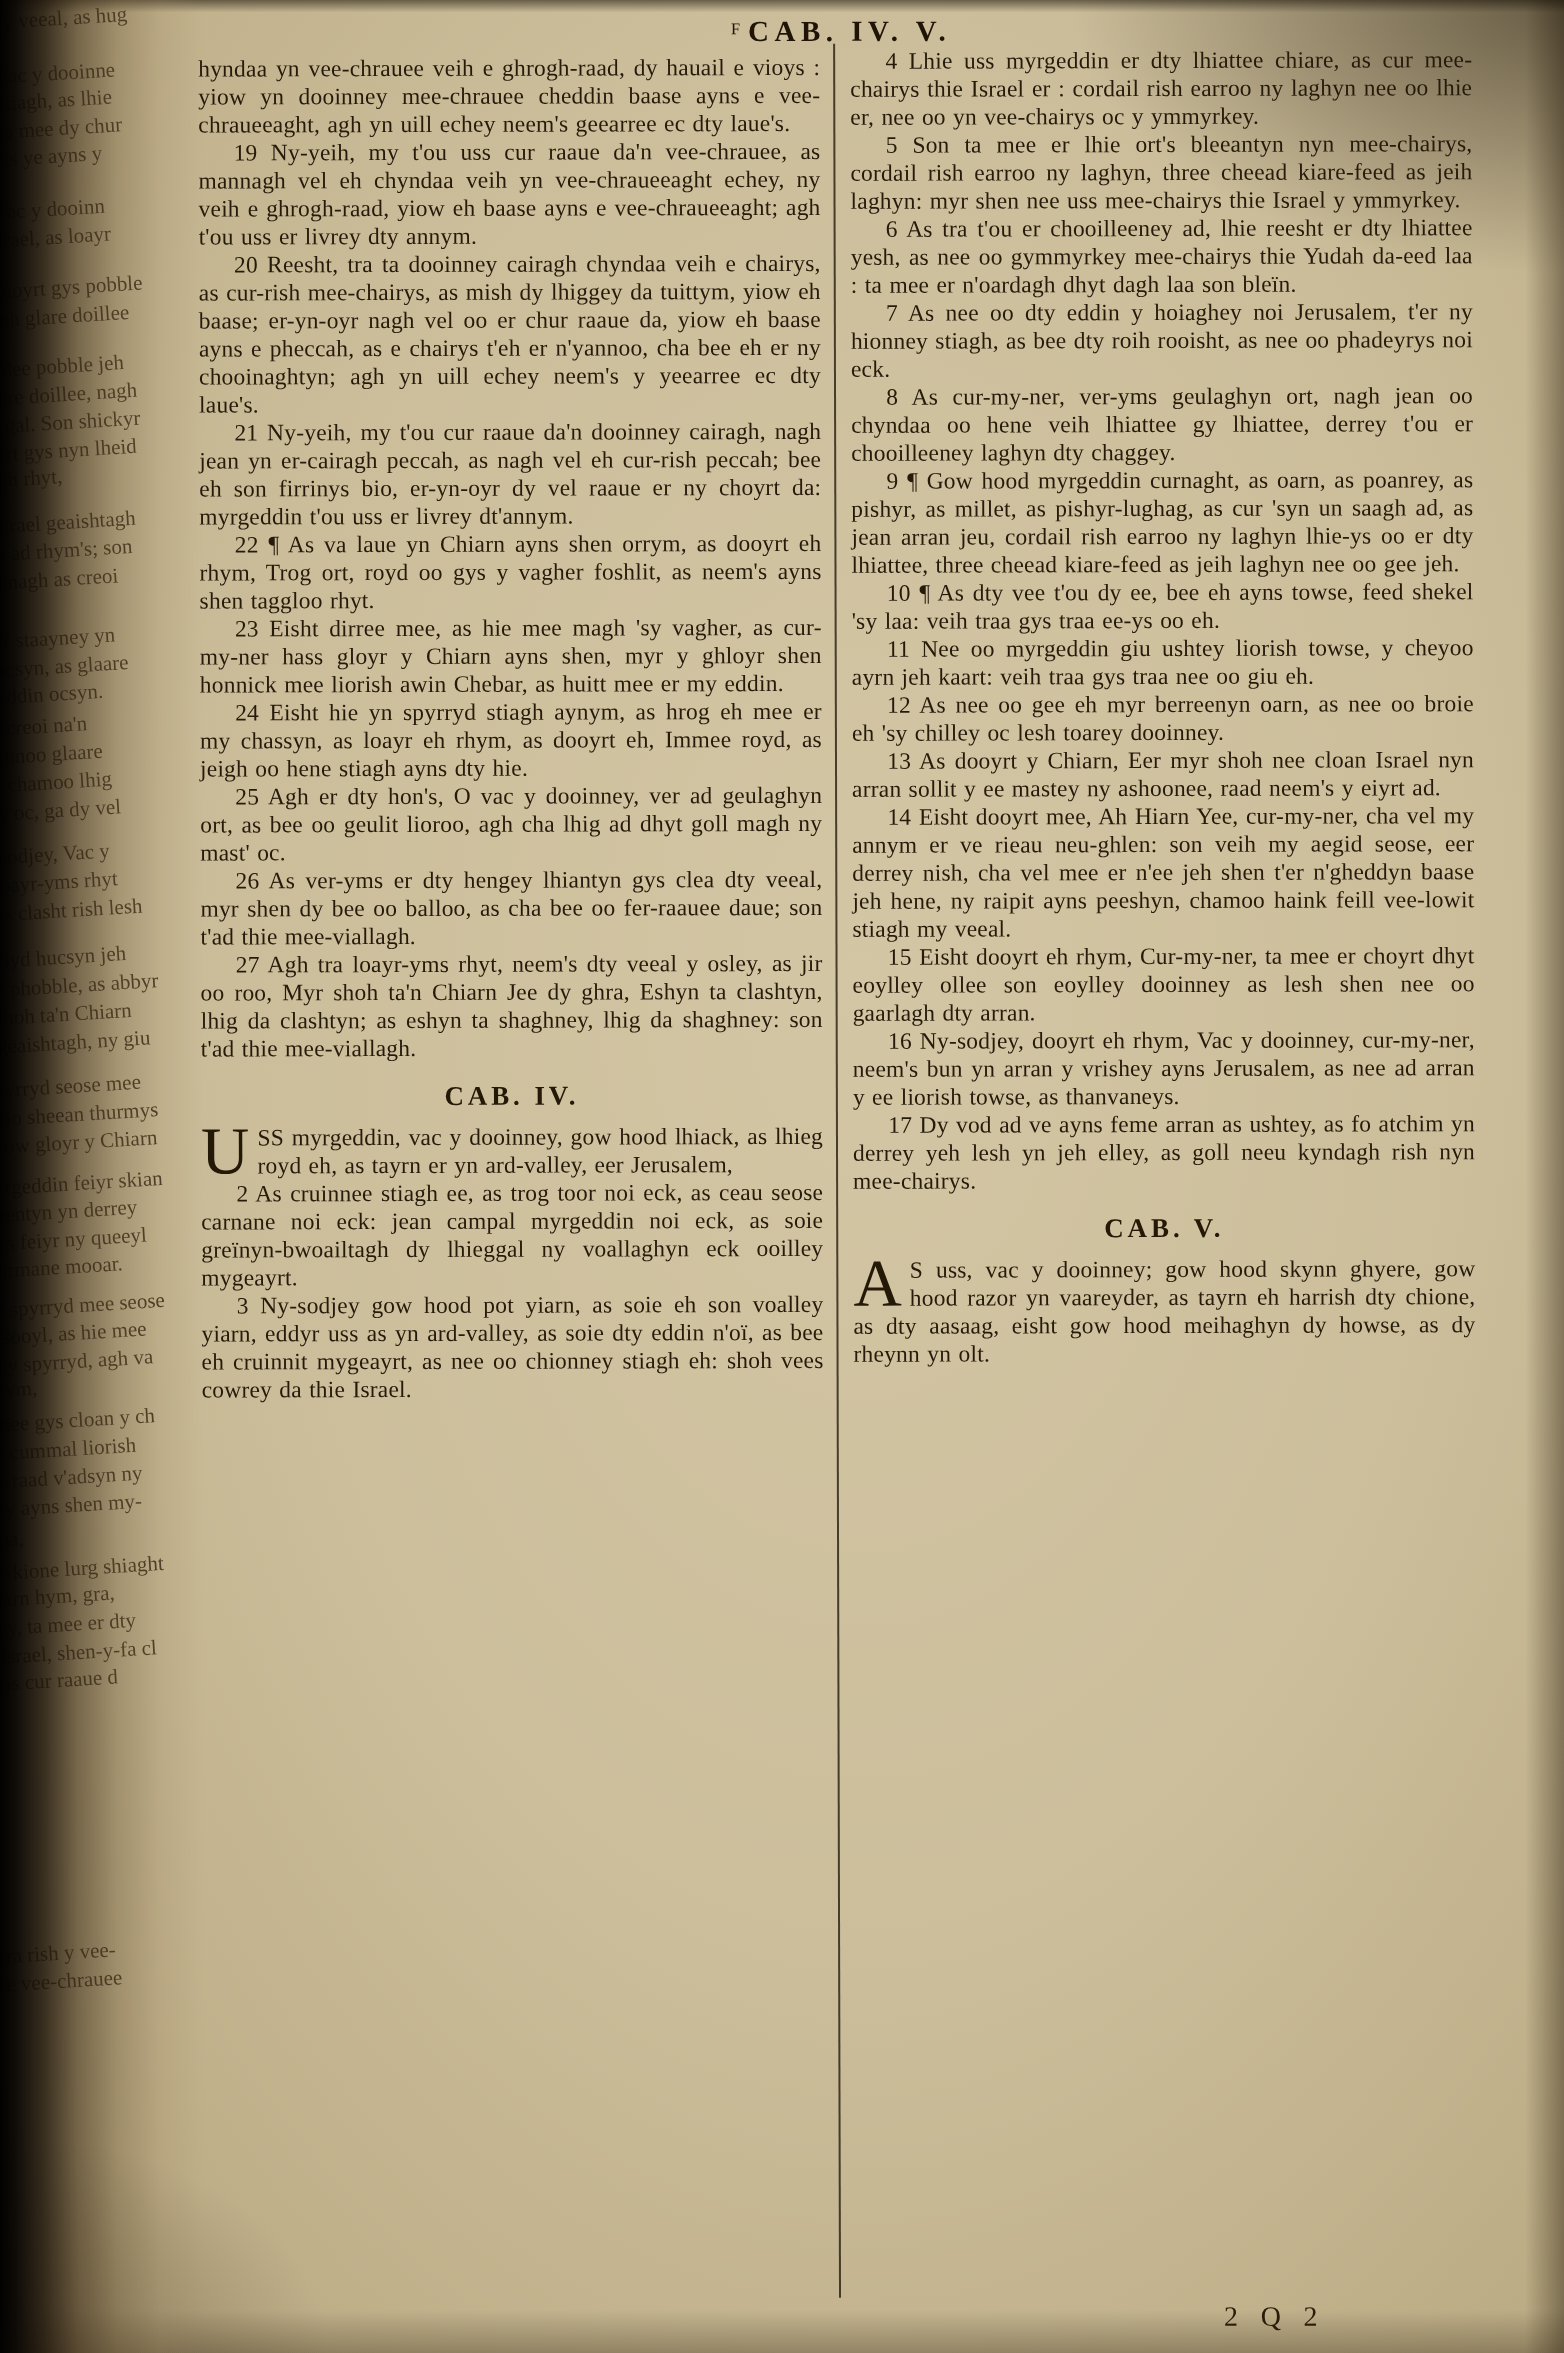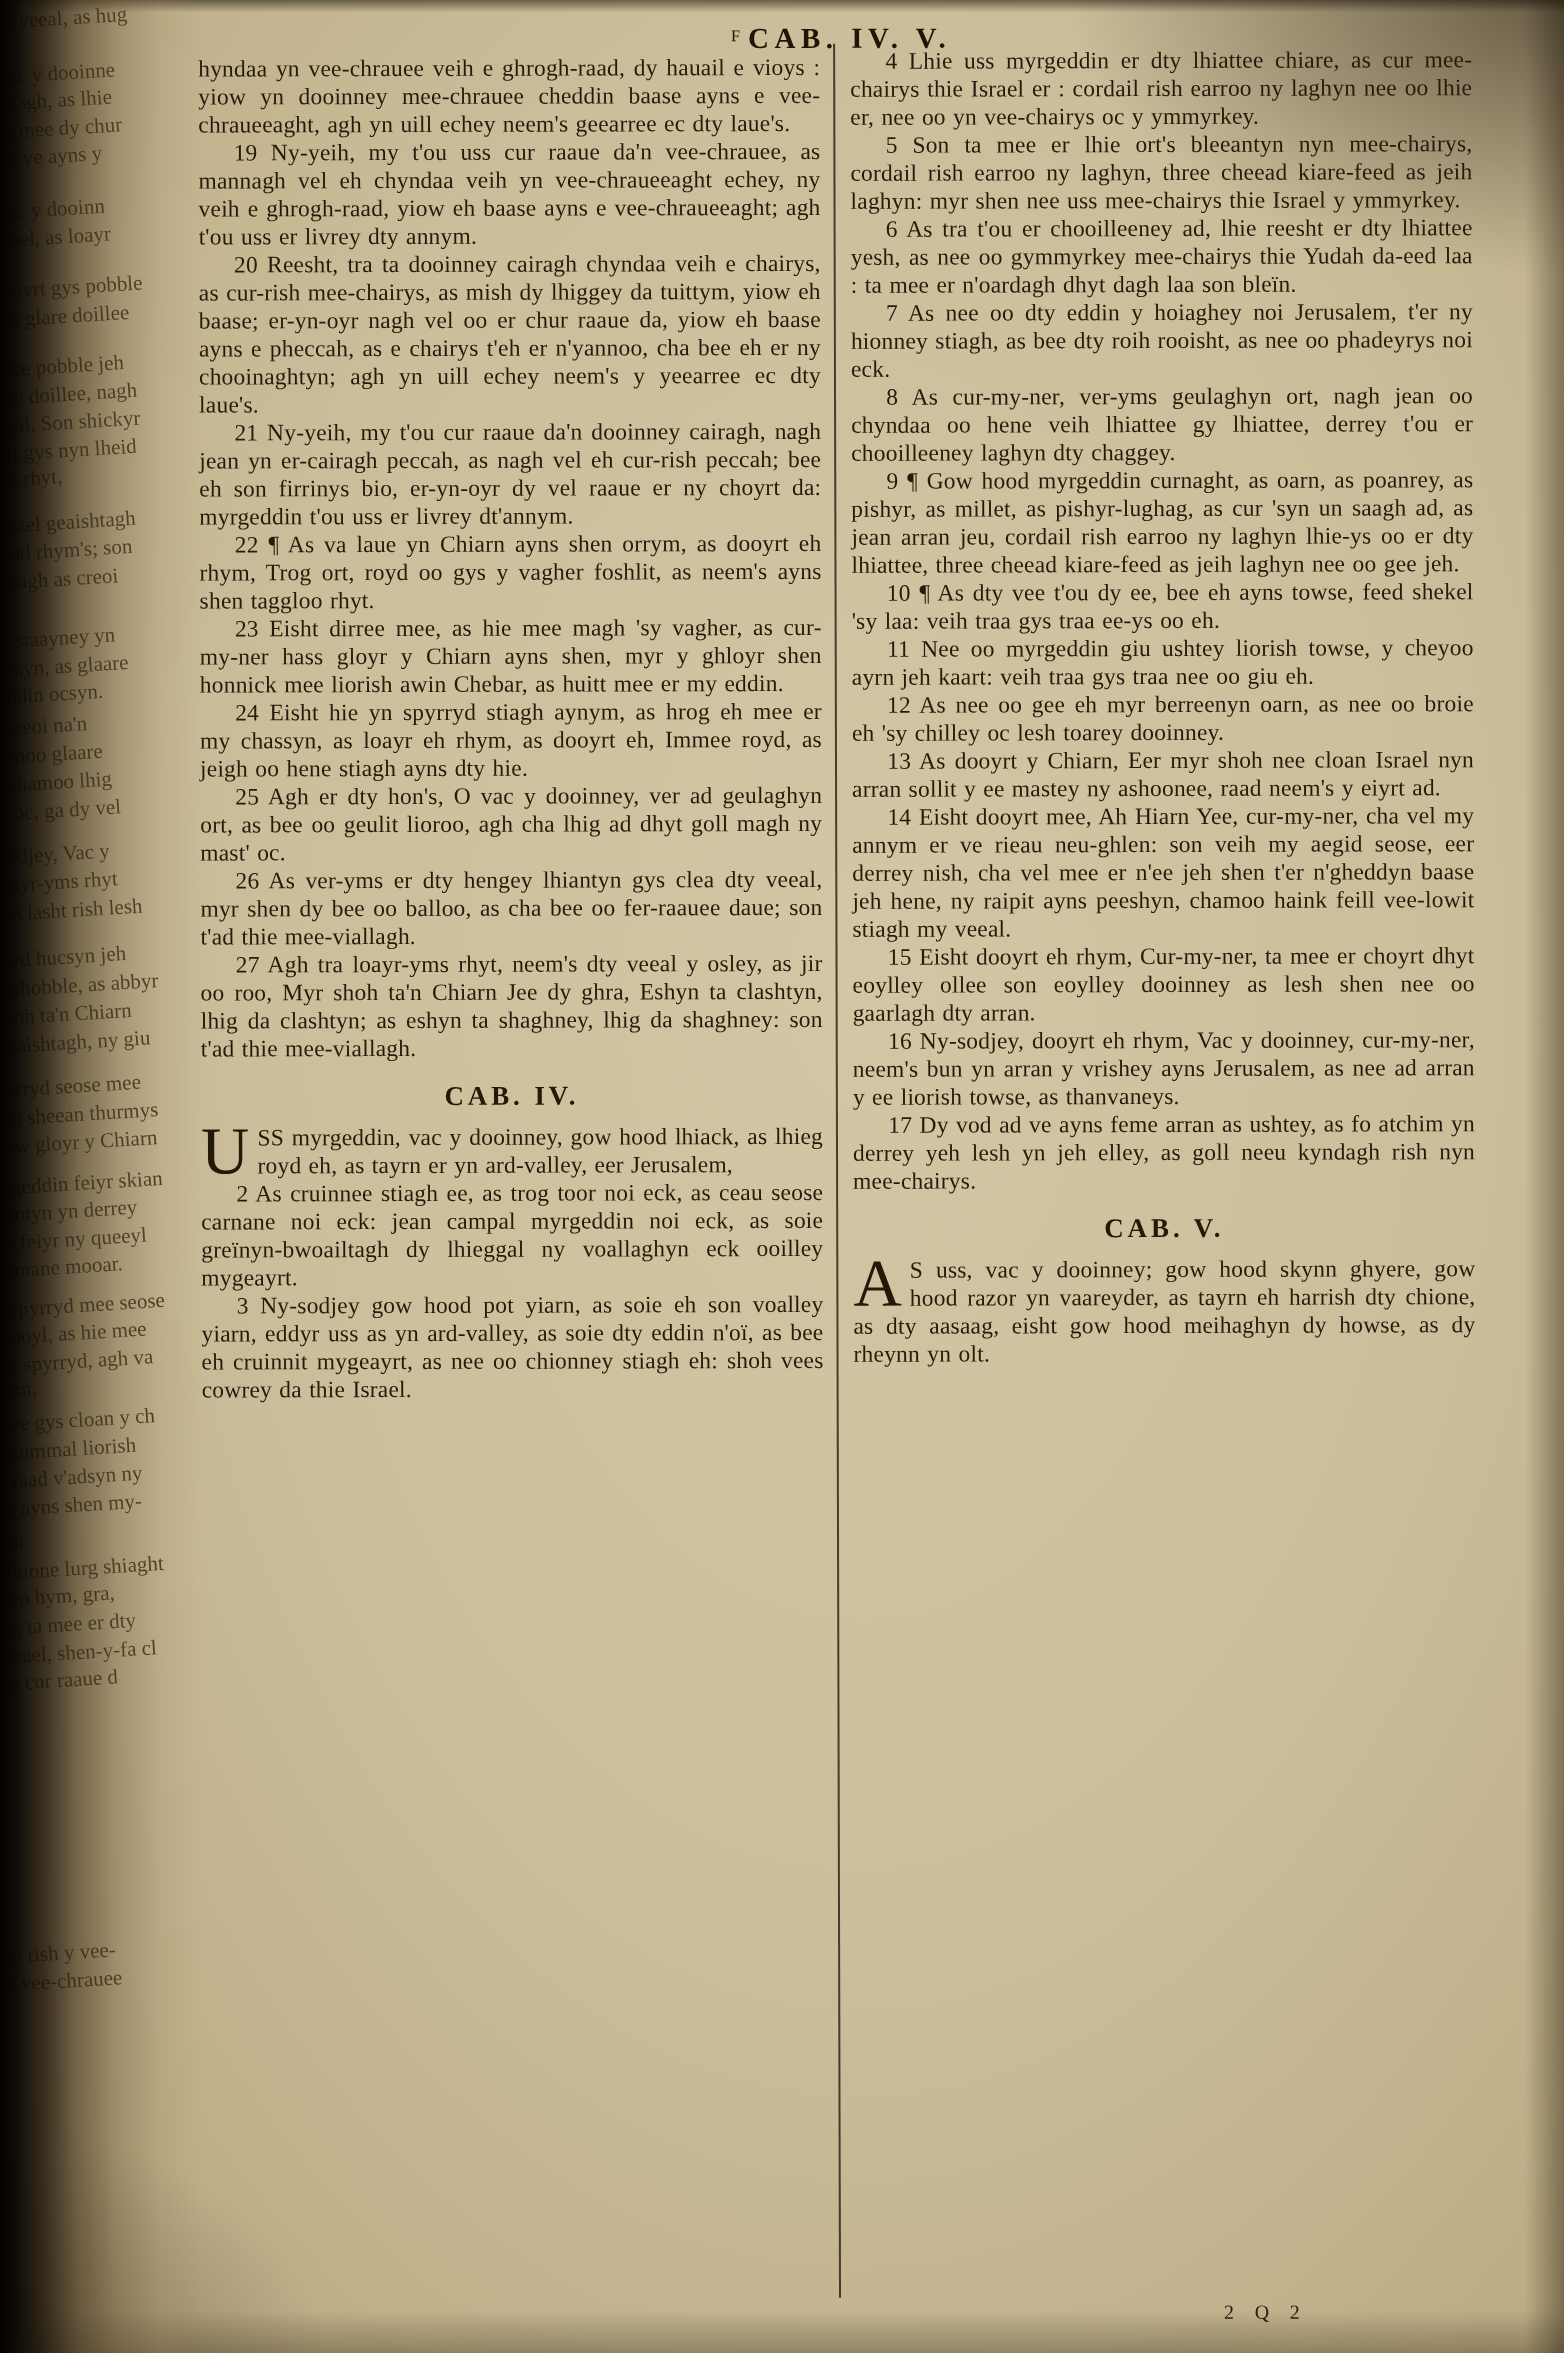--- a/index.html
+++ b/index.html
@@ -43,21 +43,21 @@
       rgba(150,128,92,0.20) 160px,
       rgba(0,0,0,0) 203px);
     pointer-events: none;
   }
   .text-block {
     position: absolute; inset: 0;
     transform: rotate(-0.15deg);
     transform-origin: 50% 0%;
   }
   .header {
-    position: absolute; top: 22px; left: 841px;
+    position: absolute; top: 15px; left: 841px;
     transform: translateX(-50%);
     font-size: 29px; font-weight: bold;
     letter-spacing: 5.5px;
     color: #1f1405;
     white-space: nowrap;
   }
   .header-mark {
     font-size: 16.4px; font-weight: normal;
     vertical-align: 7px; letter-spacing: 0;
     margin-right: 7.8px;
@@ -95,21 +95,21 @@
   h2.cab {
     text-align: center;
     font-size: 27px;
     font-weight: bold;
     letter-spacing: 3.9px;
     margin: 19px 0 11px 0;
     color: #241807;
   }
   .signature {
     position: absolute; top: 2302px; left: 1218px;
-    font-size: 20px; letter-spacing: 7.8px;
+    font-size: 28px; letter-spacing: 7.8px;
     color: #2a1c0b;
   }
 </style>
 </head>
 <body>
 
 <div class="page">
 
   <div class="spine" id="spine">
       <span class="spine-fragment" style="top: 6.3px; left: -7.8px;">ny veeal, as hug</span>

